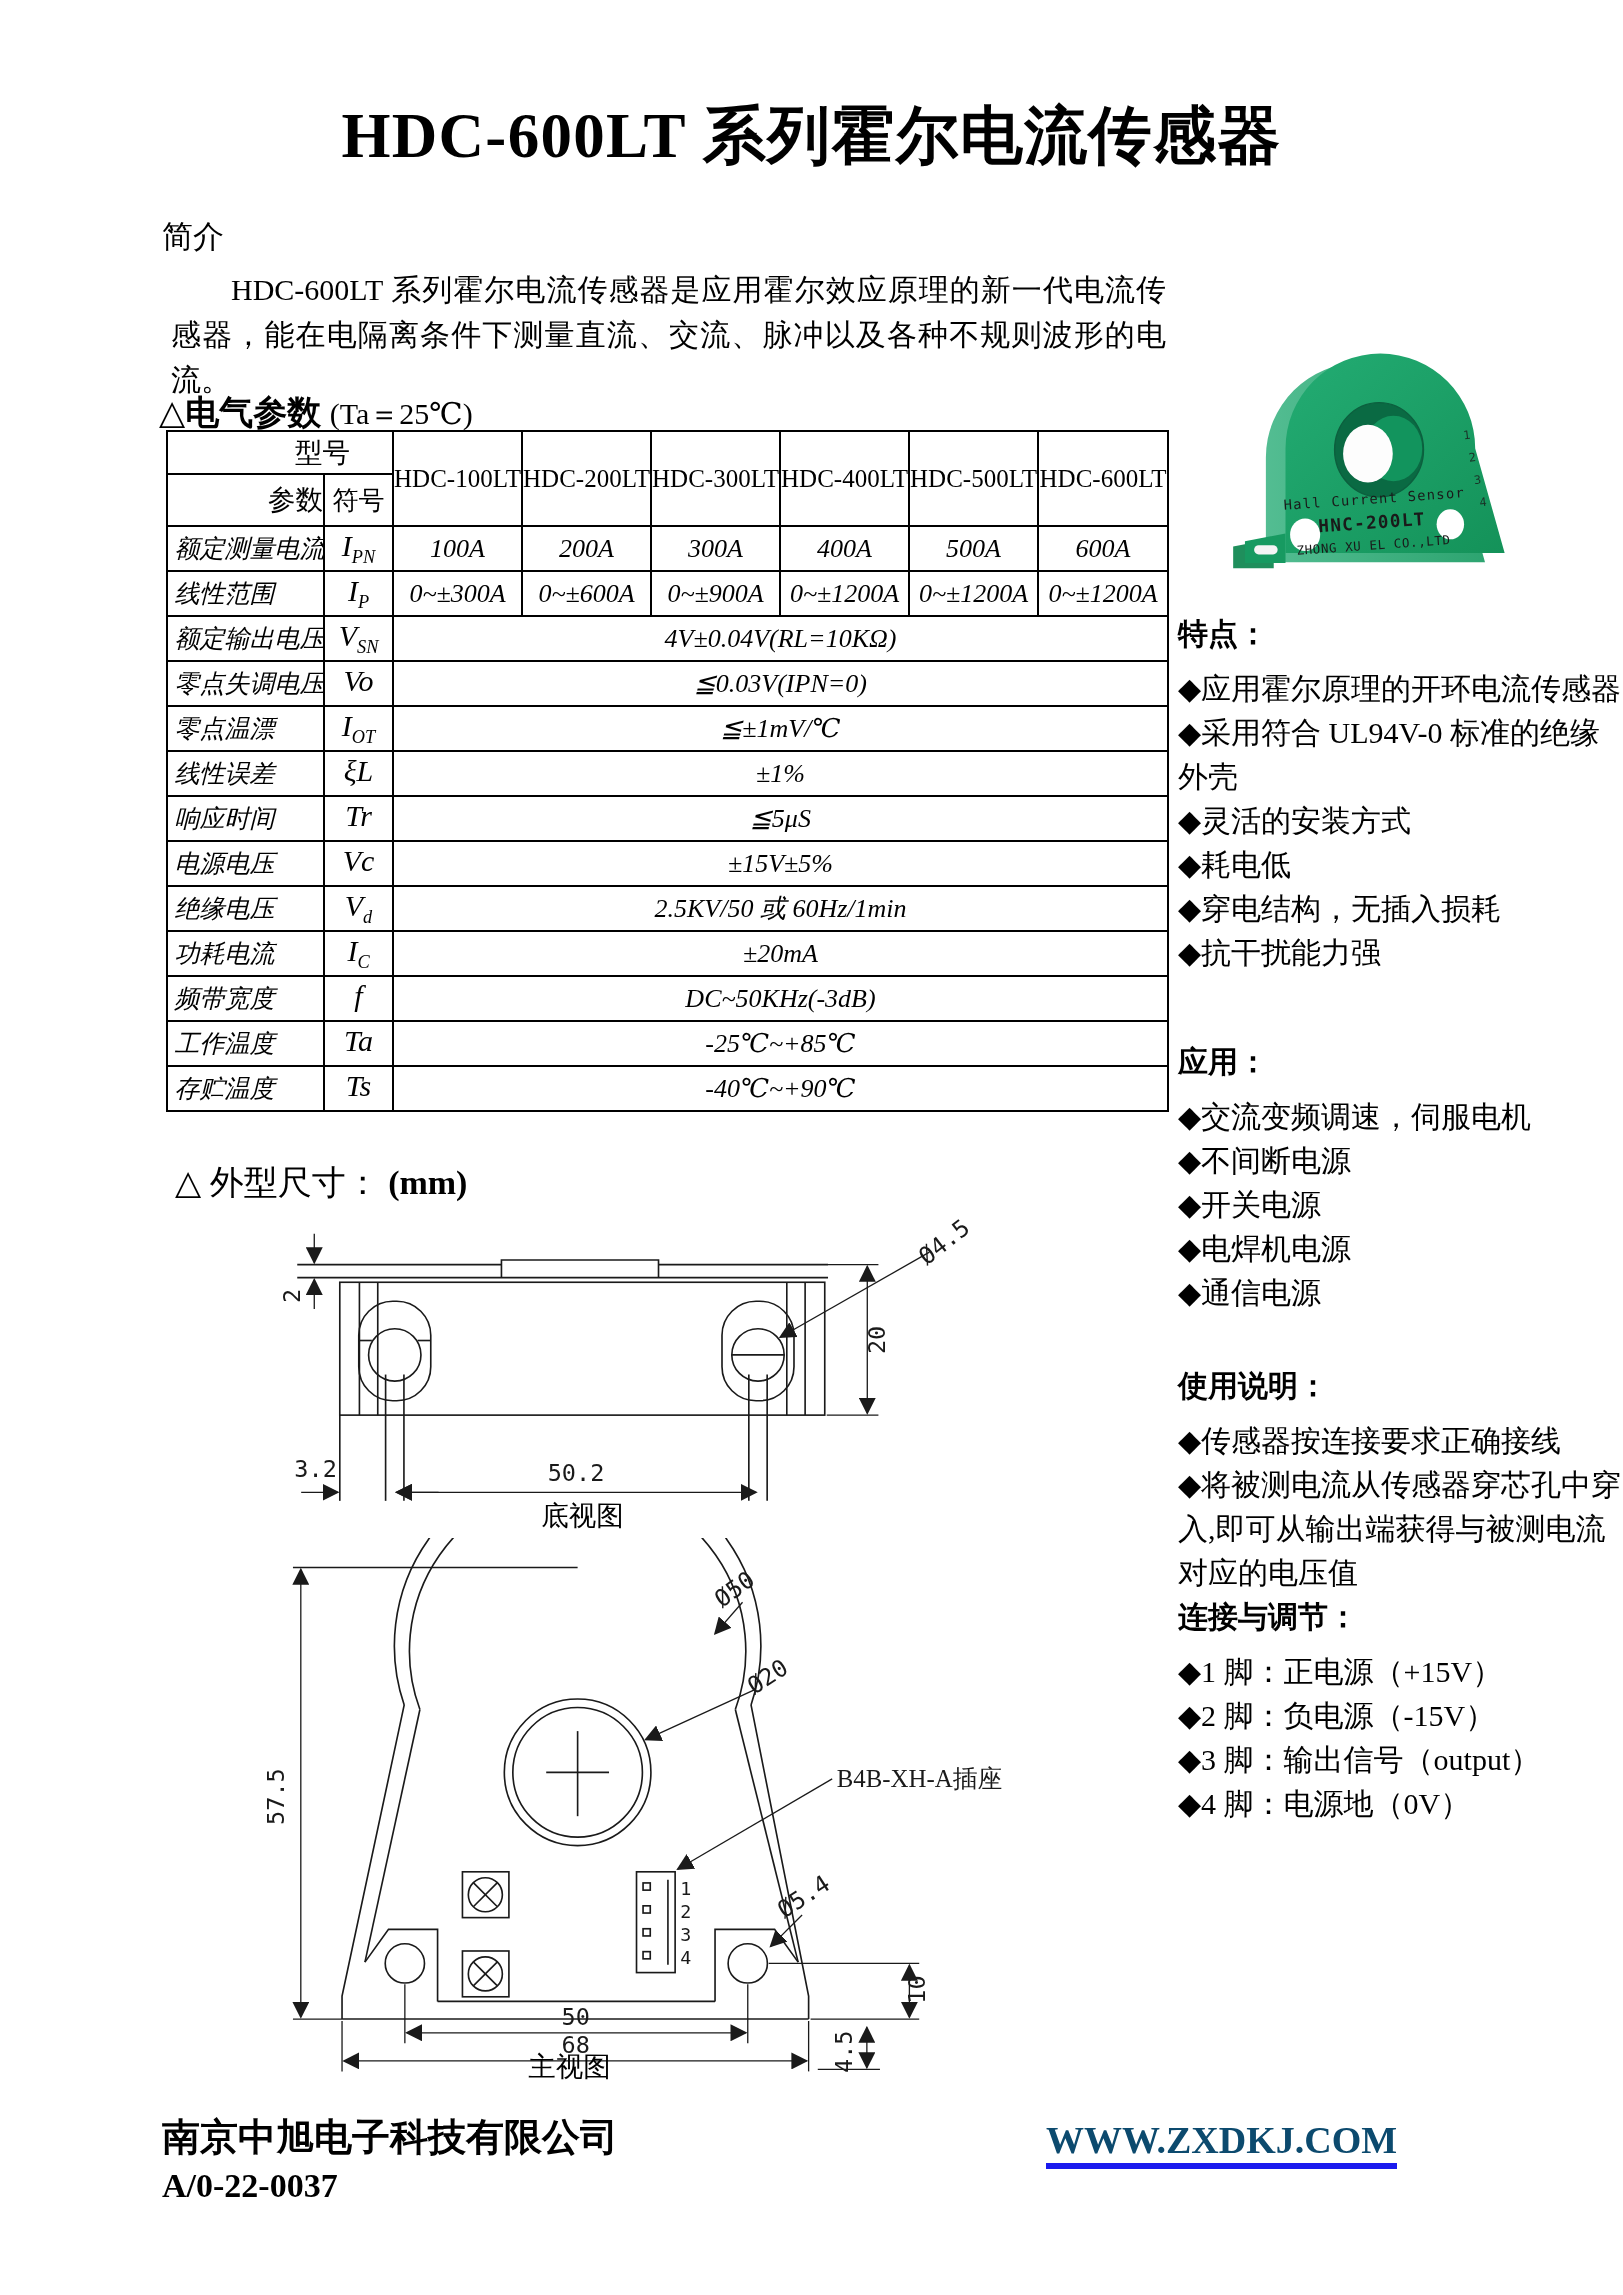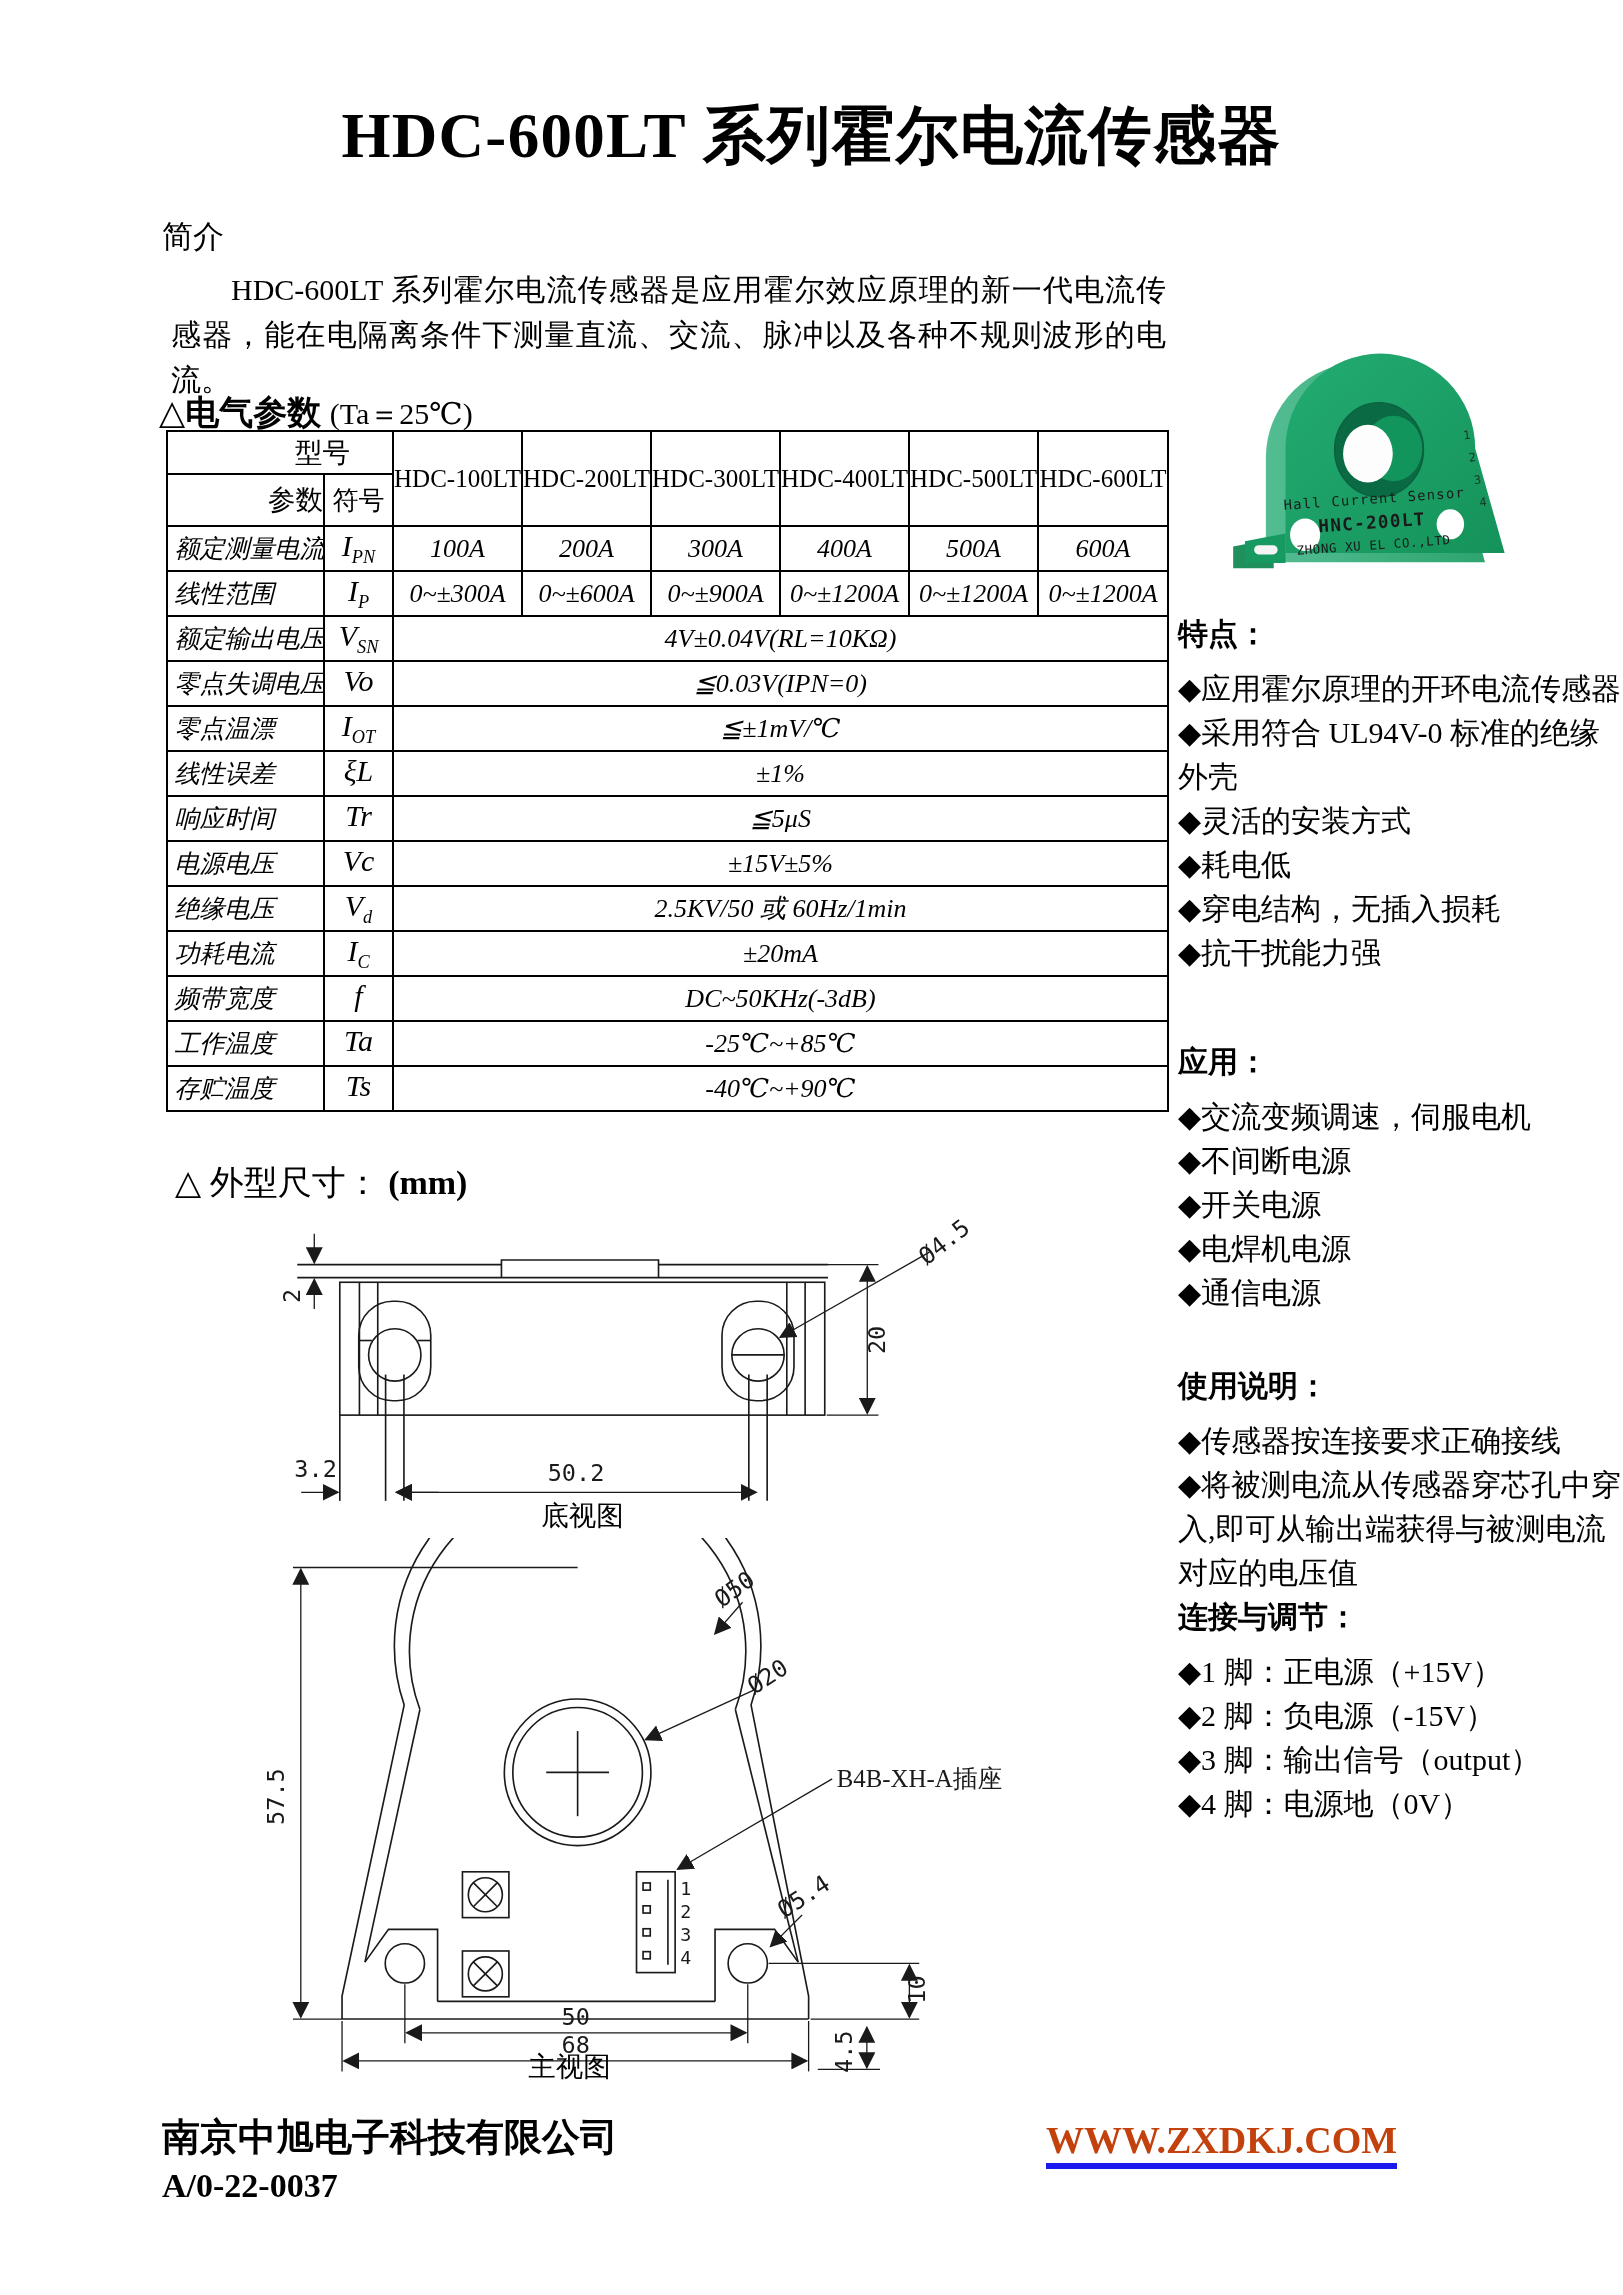--- a/index.html
+++ b/index.html
@@ -52,21 +52,21 @@
   svg text.cjk{font-family:"Liberation Serif","DejaVu Serif",serif;}
   
   .rcol{left:1178px;width:445px;}
   .rsec .rh{font-size:30px;font-weight:bold;margin-bottom:11.8px;}
   .rsec .ri{font-size:30px;line-height:44px;}
   
   .f-company{left:162px;top:2112px;font-size:38px;font-weight:bold;
     font-family:"Liberation Sans","DejaVu Sans",sans-serif;}
   .f-doc{left:162px;top:2167px;font-size:34px;font-weight:bold;}
   .f-link{left:1046px;top:2118px;font-size:38px;font-weight:bold;
-    color:#c2410c;border-bottom:6.5px solid #1a1aee;padding-bottom:1.3px;
+    color:#0c4a6e;border-bottom:6.5px solid #1a1aee;padding-bottom:1.3px;
     text-decoration:none;display:inline-block;cursor:pointer;}
 </style>
 </head>
 <body>
 
 <div class="page">
 
   <div class="abs title">HDC-600LT 系列霍尔电流传感器</div>
 
   <div class="abs h-jianjie">简介</div>

